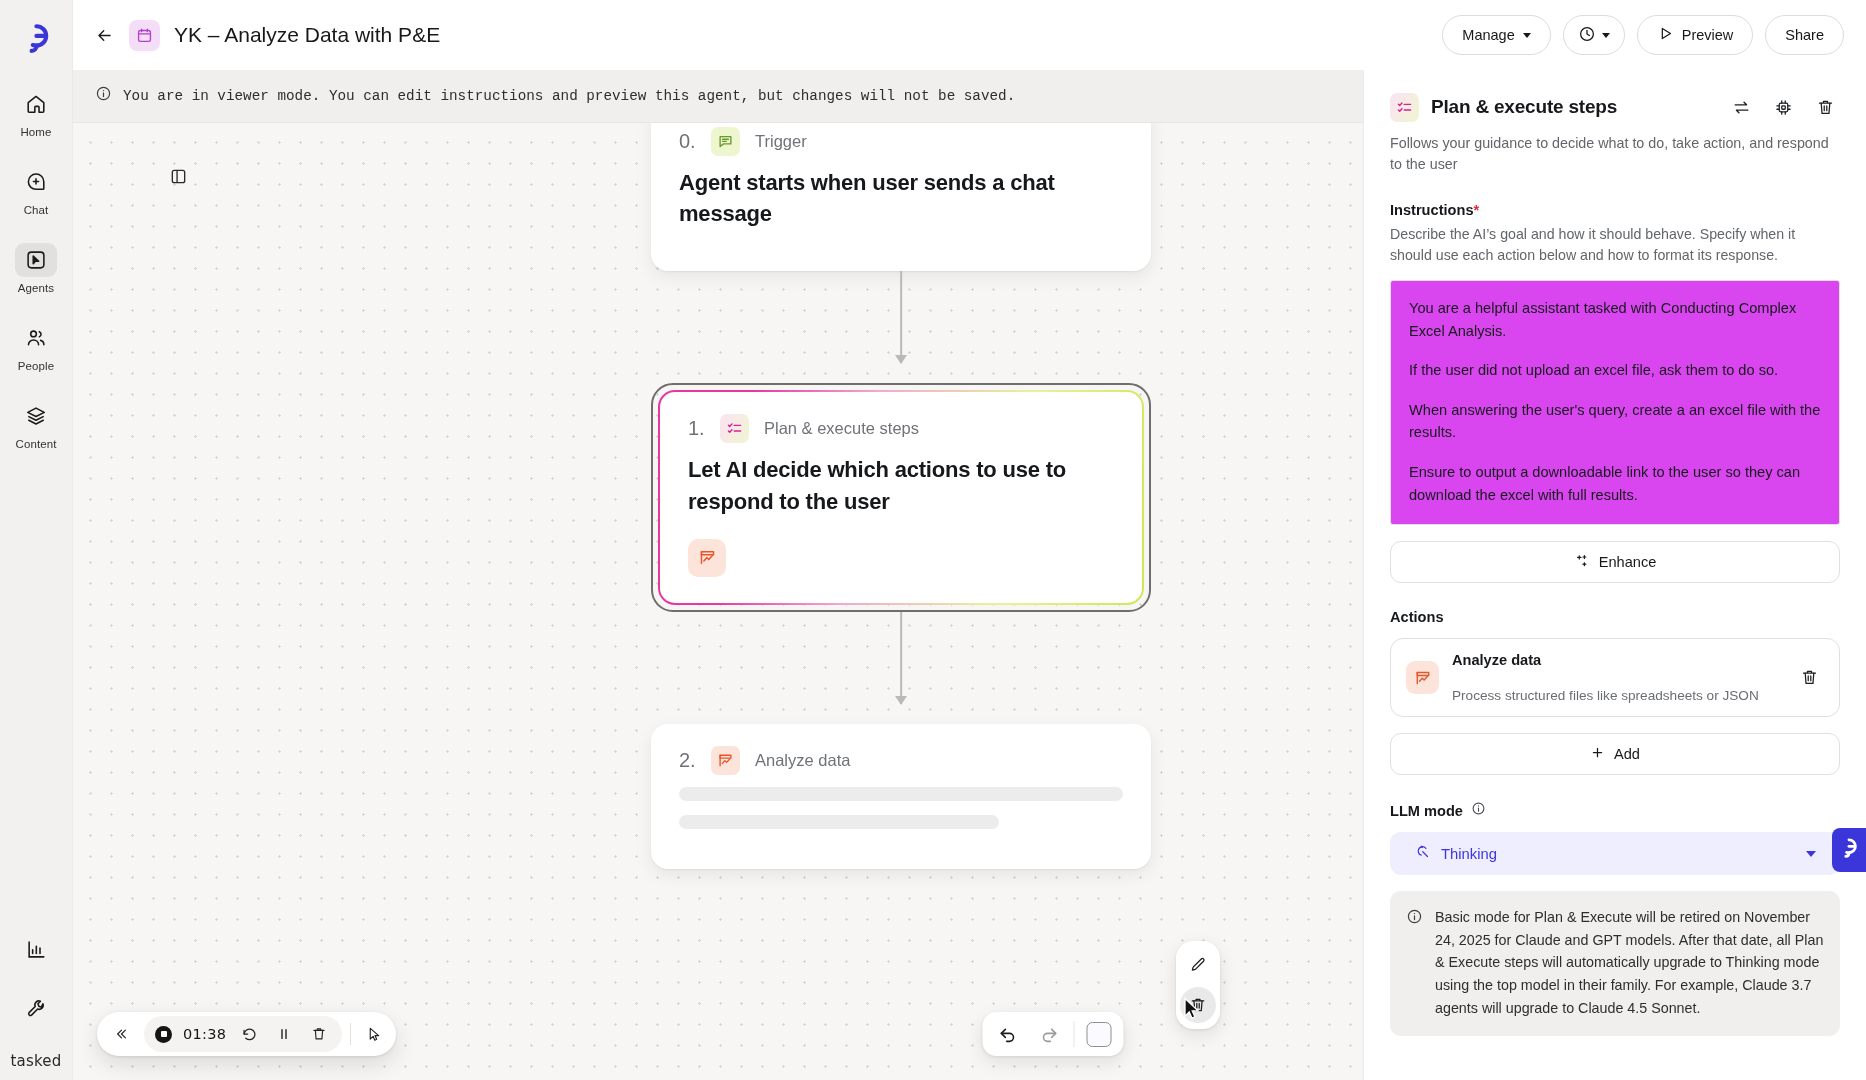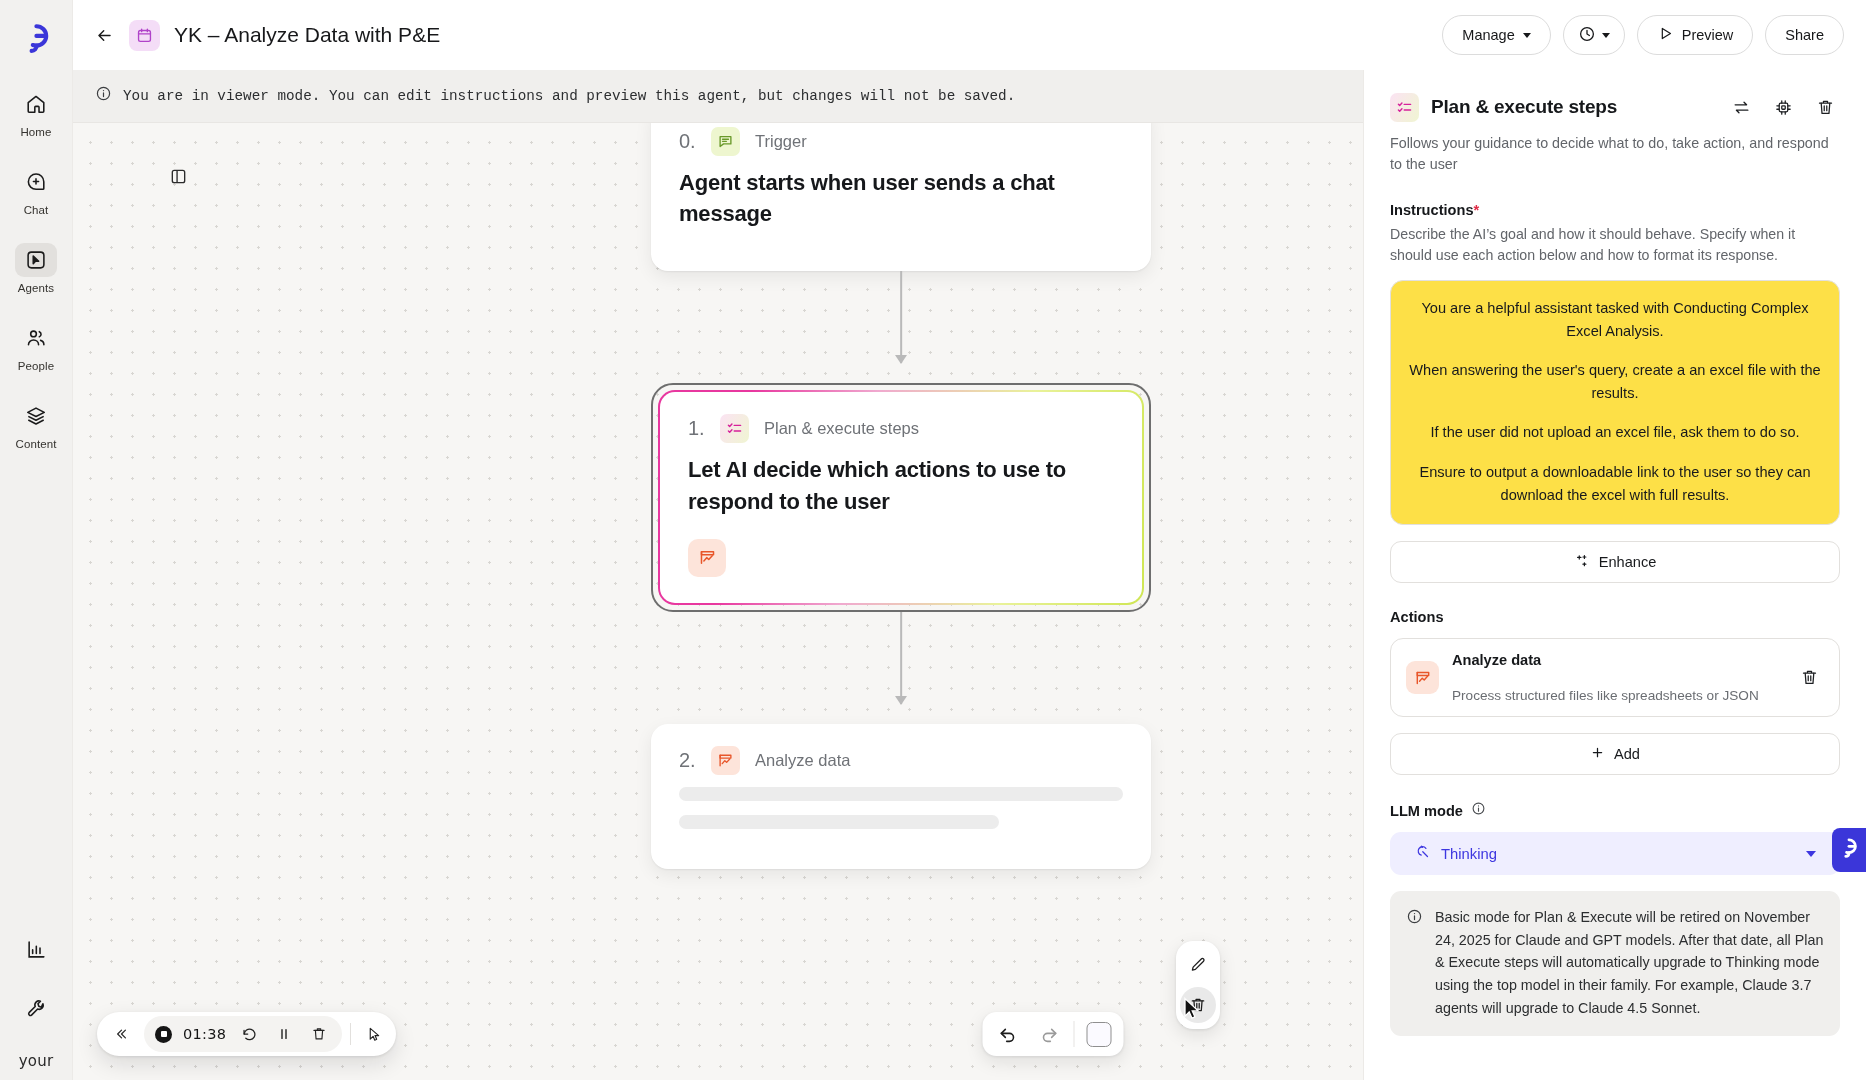--- a/index.html
+++ b/index.html
@@ -243,22 +243,22 @@
     width: 30px; height: 30px; display: flex; align-items: center; justify-content: center;
     color: #1d1f22; cursor: pointer;
   }
   .side-sub { font-size: 14.3px; line-height: 1.5; color: #62656a; margin-top: 11px; }
 
   .field-label { font-size: 14.6px; color: #16181b; font-weight: 700; margin-top: 26px; }
   .req { color: #e02b46; }
   .field-help { font-size: 14.2px; line-height: 1.52; color: #62656a; margin-top: 6px; }
 
   .textarea-box {
-    margin-top: 13px; border: 1px solid #e2e0dd; border-radius: 13px;
-    padding: 16px 18px 18px; background: #fde047; text-align: center;
+    margin-top: 13px; border: 1px solid #e2e0dd; border-radius: 3px;
+    padding: 16px 18px 18px; background: #d946ef;
   }
   .ta-p { font-size: 14.6px; line-height: 1.55; color: #17191c; }
   .ta-p + .ta-p { margin-top: 17px; }
 
   .wide-btn {
     margin-top: 16px; height: 42px; border: 1px solid #e2e0dd; border-radius: 11px;
     background: #fff; display: flex; align-items: center; justify-content: center;
     gap: 9px; font-size: 14.6px; color: #17191c; cursor: pointer;
   }
 
@@ -370,21 +370,21 @@
         <svg width="21" height="21" viewBox="0 0 24 24" fill="none" stroke="currentColor" stroke-width="1.8" stroke-linecap="round">
           <path d="M3.6 3.6v16.8h16.8"></path>
             <path d="M7.6 16.6v-4.2M11.8 16.6V8.4M16 16.6v-6.4"></path>
         </svg>
       </span>
       <span class="rail-ico">
         <svg width="21" height="21" viewBox="0 0 24 24" fill="none" stroke="currentColor" stroke-width="1.8" stroke-linecap="round" stroke-linejoin="round">
           <path d="M19.3 5.4a4.6 4.6 0 0 1-6 6l-7 7a2 2 0 0 1-2.8-2.8l7-7a4.6 4.6 0 0 1 6-6l-2.8 2.8.9 3 3 .9z"></path>
         </svg>
       </span>
-      <div class="rail-wordmark">your</div>
+      <div class="rail-wordmark">tasked</div>
     </div>
   </div>
 
   <div class="main">
 
     <div class="topbar">
       <div class="back-btn">
         <svg width="19" height="19" viewBox="0 0 24 24" fill="none" stroke="currentColor" stroke-width="1.8" stroke-linecap="round" stroke-linejoin="round">
           <path d="M19 12H5M11 6l-6 6 6 6"></path>
         </svg>
@@ -638,22 +638,22 @@
 
           <div class="side-sub">Follows your guidance to decide what to do, take action, and respond to the user</div>
 
           <div class="field-label">
             <span>Instructions</span><span class="req">*</span>
           </div>
           <div class="field-help">Describe the AI’s goal and how it should behave. Specify when it should use each action below and how to format its response.</div>
 
           <div class="textarea-box">
             <p class="ta-p">You are a helpful assistant tasked with Conducting Complex Excel Analysis.</p>
+            <p class="ta-p">If the user did not upload an excel file, ask them to do so.</p>
             <p class="ta-p">When answering the user's query, create a an excel file with the results.</p>
-            <p class="ta-p">If the user did not upload an excel file, ask them to do so.</p>
             <p class="ta-p">Ensure to output a downloadable link to the user so they can download the excel with full results.</p>
           </div>
 
           <div class="wide-btn">
             <span>
               <svg width="16" height="16" viewBox="0 0 24 24" fill="none" stroke="#17191c" stroke-width="1.8" stroke-linecap="round">
                 <path d="M5.4 6.6h5M7.9 4.1v5"></path>
                   <path d="M15.6 3.8v4.4M13.4 6h4.4"></path>
                   <path d="M15.6 14.6v4.4M13.4 16.8h4.4"></path>
               </svg>

